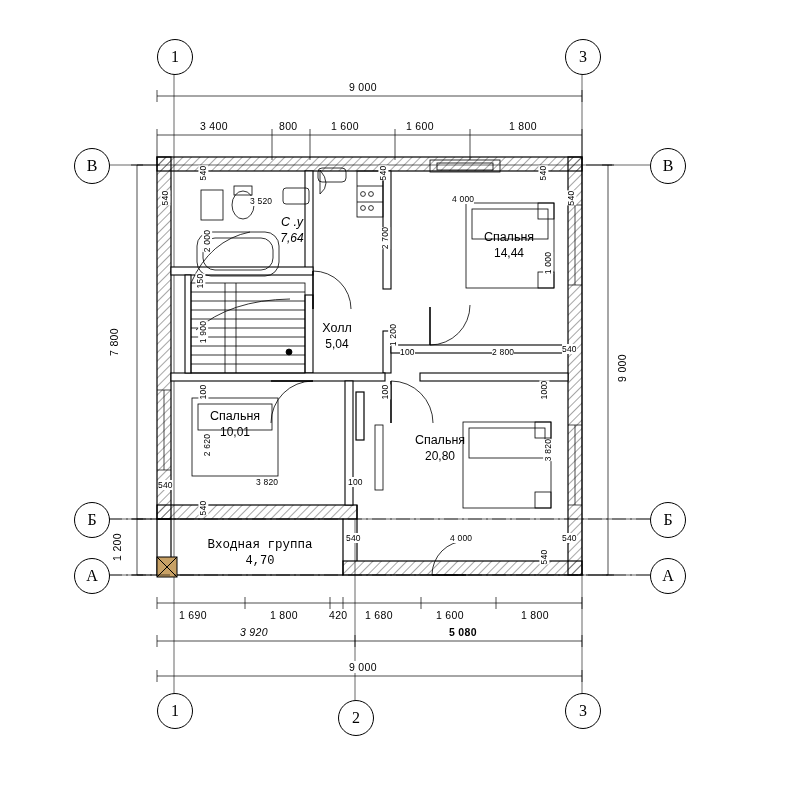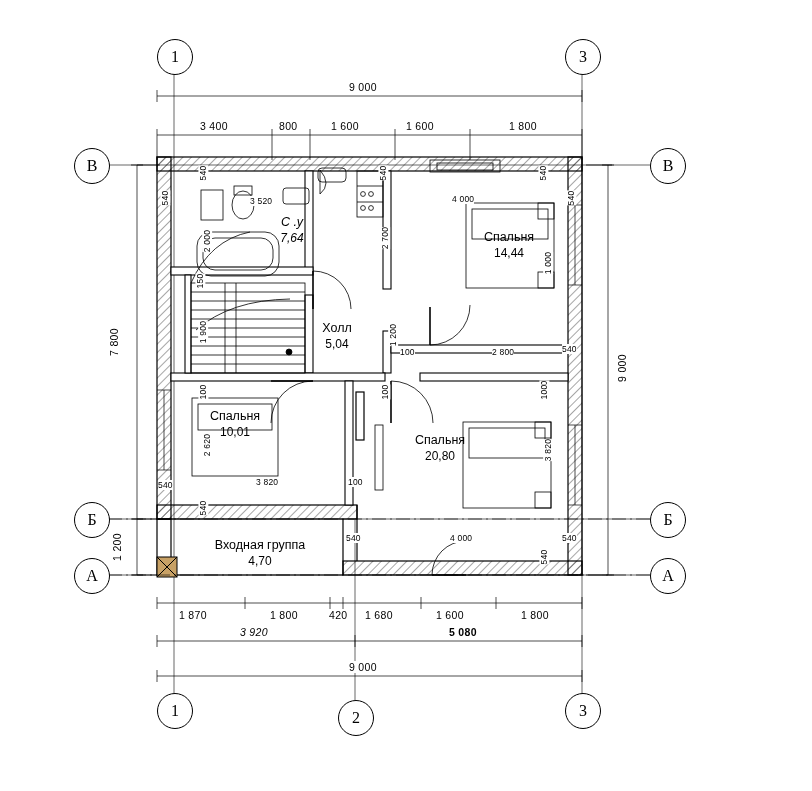--- a/index.html
+++ b/index.html
@@ -356,21 +356,21 @@
   <div class="dim-label" style="left:198px; top:120px;">3 400</div>
   <div class="dim-label" style="left:277px; top:120px;">800</div>
   <div class="dim-label" style="left:329px; top:120px;">1 600</div>
   <div class="dim-label" style="left:404px; top:120px;">1 600</div>
   <div class="dim-label" style="left:507px; top:120px;">1 800</div>
 
   <div class="dim-label vert" style="left:98px; top:336px; transform:rotate(-90deg);">7 800</div>
   <div class="dim-label vert" style="left:101px; top:541px; transform:rotate(-90deg);">1 200</div>
   <div class="dim-label vert" style="left:606px; top:362px; transform:rotate(-90deg);">9 000</div>
 
-  <div class="dim-label" style="left:177px; top:609px;">1 870</div>
+  <div class="dim-label" style="left:177px; top:609px;">1 690</div>
   <div class="dim-label" style="left:268px; top:609px;">1 800</div>
   <div class="dim-label" style="left:327px; top:609px;">420</div>
   <div class="dim-label" style="left:363px; top:609px;">1 680</div>
   <div class="dim-label" style="left:434px; top:609px;">1 600</div>
   <div class="dim-label" style="left:519px; top:609px;">1 800</div>
 
   <div class="dim-label" style="left:238px; top:626px;font-style:italic;">3 920</div>
   <div class="dim-label" style="left:447px; top:626px;font-weight:bold;">5 080</div>
   <div class="dim-label" style="left:347px; top:661px;">9 000</div>
 
@@ -424,18 +424,18 @@
   <div class="room-label" style="left:183px; top:409px; width:104px;">
     <span>Спальня</span>
     <span class="area">10,01</span>
   </div>
 
   <div class="room-label" style="left:388px; top:433px; width:104px;">
     <span>Спальня</span>
     <span class="area">20,80</span>
   </div>
 
-  <div class="room-label" style="left:185px; top:538px; width:150px;">
+  <div class="room-label" style="left:185px; top:538px; width:150px;font-family:Liberation Mono, monospace;">
     <span>Входная группа</span>
     <span class="area">4,70</span>
   </div>
 
 </div>
 
 </body></html>

